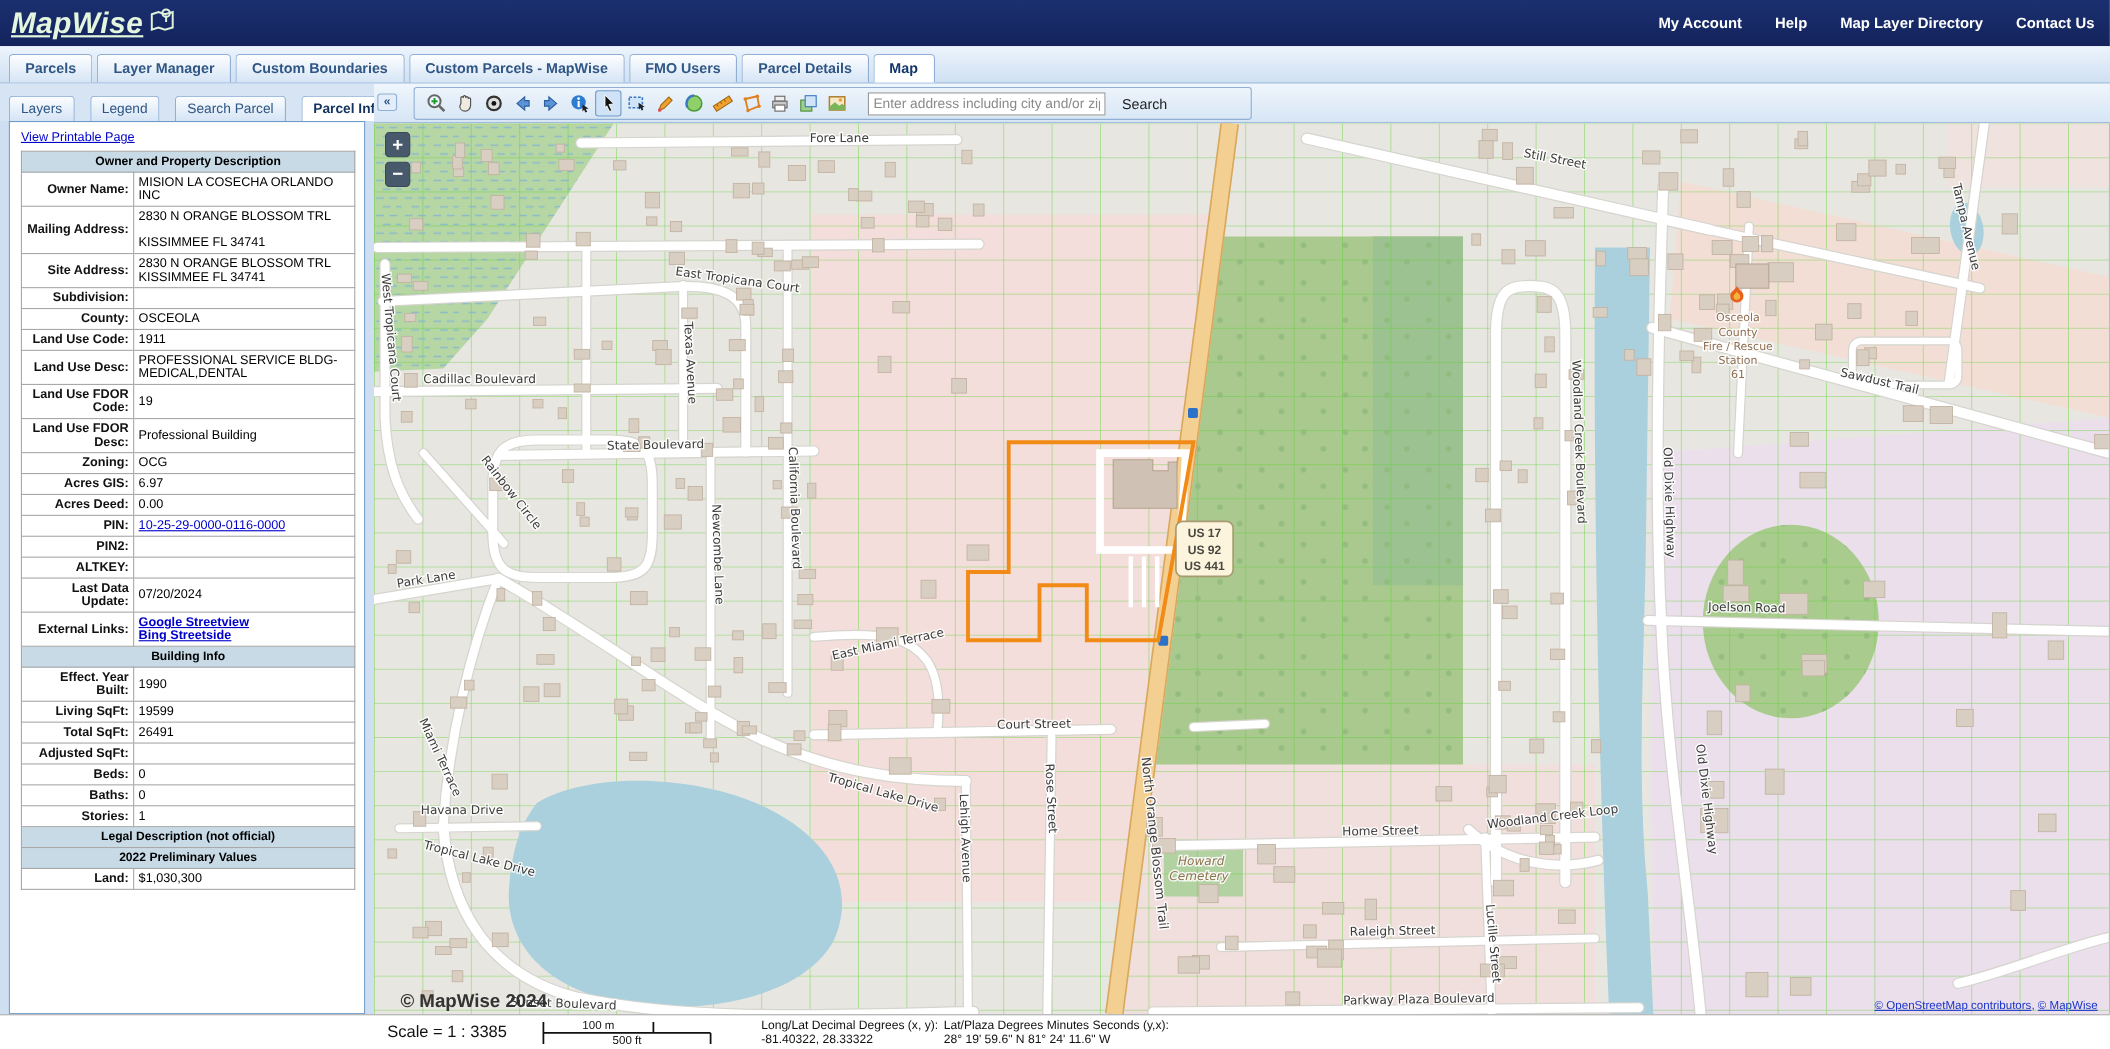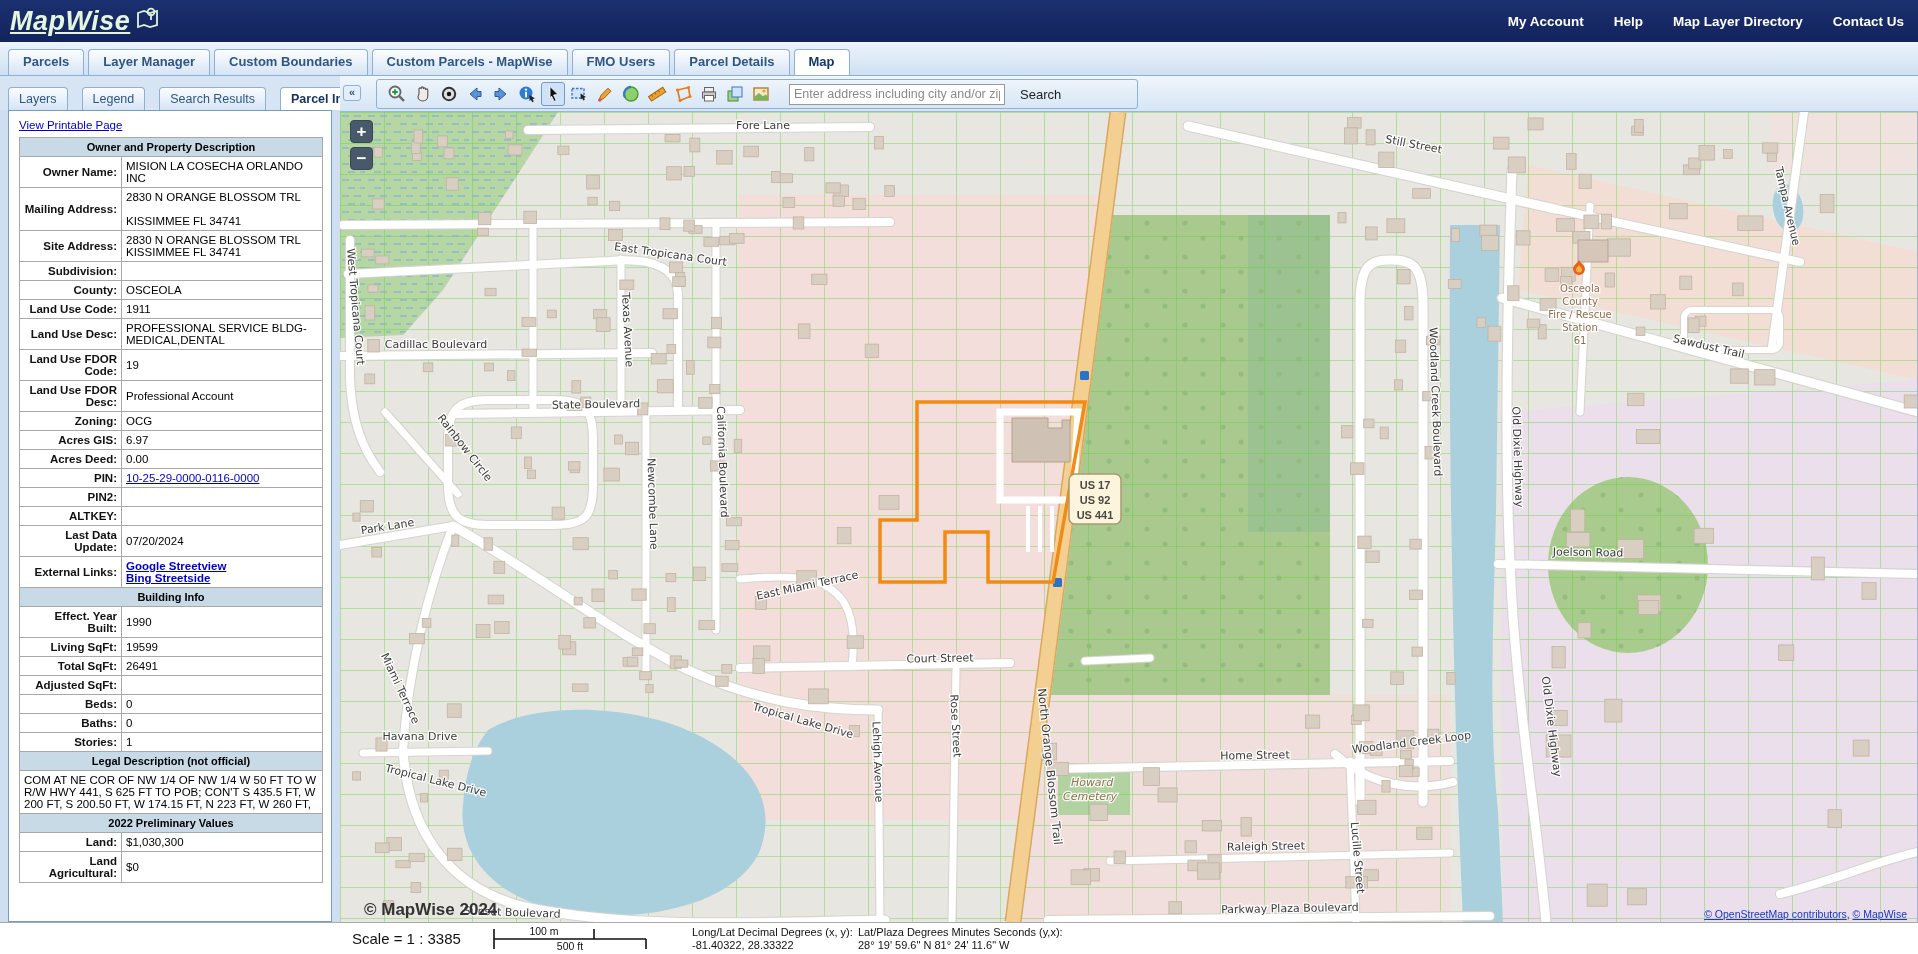--- a/index.html
+++ b/index.html
@@ -115,21 +115,21 @@
       <div class="tab">Parcel Details</div>
       <div class="tab active">Map</div>
     </div>
 </div>
 
 <div id="left-strip"></div>
 <div id="panel-tabband">
   <div id="panel-tabs">
       <div class="ptab">Layers</div>
       <div class="ptab">Legend</div>
-      <div class="ptab">Search Results</div>
+      <div class="ptab">Search Parcel</div>
       <div class="ptab active">Parcel Info</div>
     </div>
 </div>
 <div id="panel">
   <a id="printable">View Printable Page</a>
   <table id="parcel-table">
       <tbody>
         <tr>
           <td colspan="2" class="hdr">Owner and Property Description</td>
         </tr>
@@ -160,21 +160,21 @@
         <tr>
           <td class="lbl">Land Use Desc:</td>
           <td class="val">PROFESSIONAL SERVICE BLDG-<br>MEDICAL,DENTAL</td>
         </tr>
         <tr>
           <td class="lbl">Land Use FDOR Code:</td>
           <td class="val">19</td>
         </tr>
         <tr>
           <td class="lbl">Land Use FDOR Desc:</td>
-          <td class="val">Professional Account</td>
+          <td class="val">Professional Building</td>
         </tr>
         <tr>
           <td class="lbl">Zoning:</td>
           <td class="val">OCG</td>
         </tr>
         <tr>
           <td class="lbl">Acres GIS:</td>
           <td class="val">6.97</td>
         </tr>
         <tr>
@@ -229,32 +229,25 @@
           <td class="val">0</td>
         </tr>
         <tr>
           <td class="lbl">Stories:</td>
           <td class="val">1</td>
         </tr>
         <tr>
           <td colspan="2" class="hdr">Legal Description (not official)</td>
         </tr>
         <tr>
-          <td colspan="2" class="legal">COM AT NE COR OF NW 1/4 OF NW 1/4 W 50 FT TO W R/W HWY 441, S 625 FT TO POB; CON'T S 435.5 FT, W 200 FT, S 200.50 FT, W 174.15 FT, N 223 FT, W 260 FT,</td>
-        </tr>
-        <tr>
           <td colspan="2" class="hdr">2022 Preliminary Values</td>
         </tr>
         <tr>
           <td class="lbl">Land:</td>
           <td class="val">$1,030,300</td>
-        </tr>
-        <tr>
-          <td class="lbl">Land Agricultural:</td>
-          <td class="val">$0</td>
         </tr>
       </tbody>
     </table>
 </div>
 
 <div id="maptoolbar">
   <div id="collapse-btn">«</div>
   <div id="toolgroup">
     <span id="tool-icons" style="display:flex">
         <span class="ticon" title="Zoom In">

